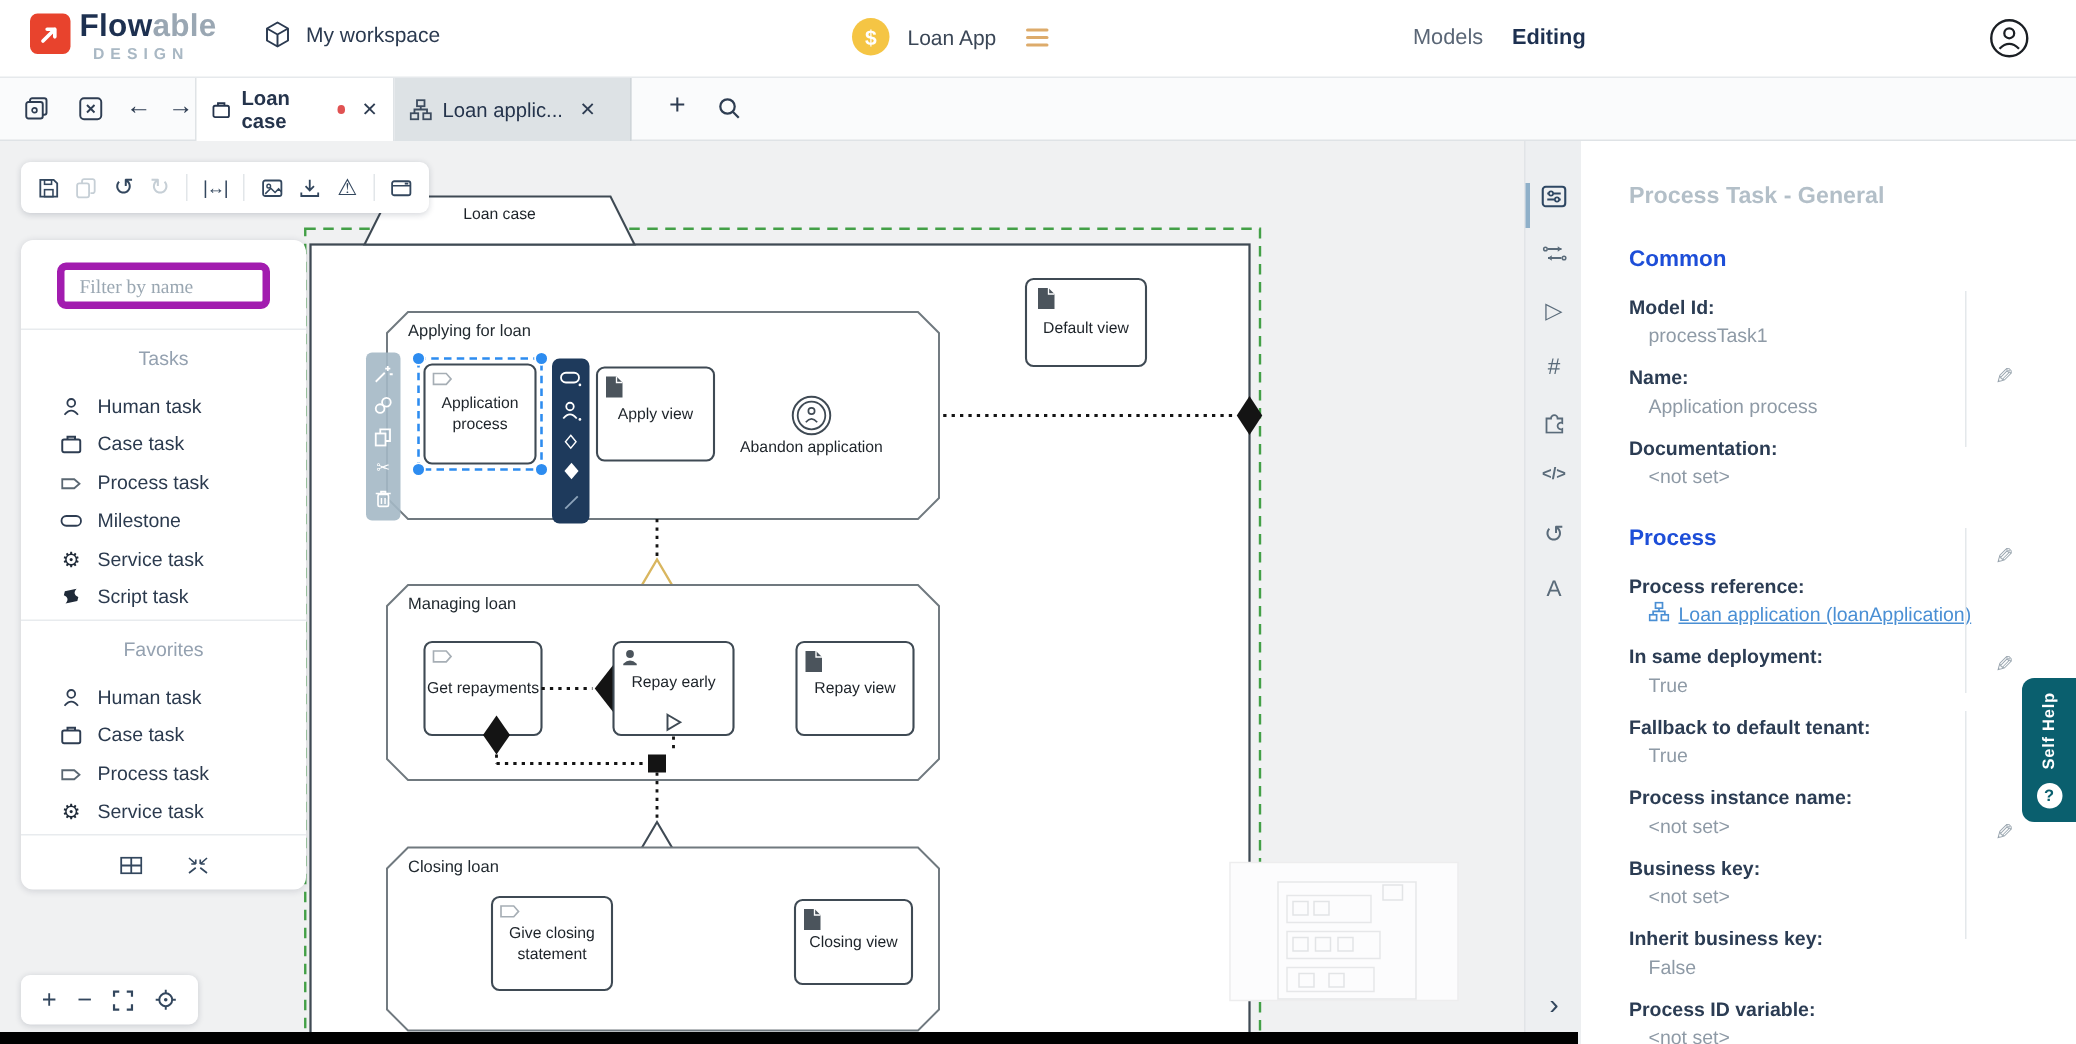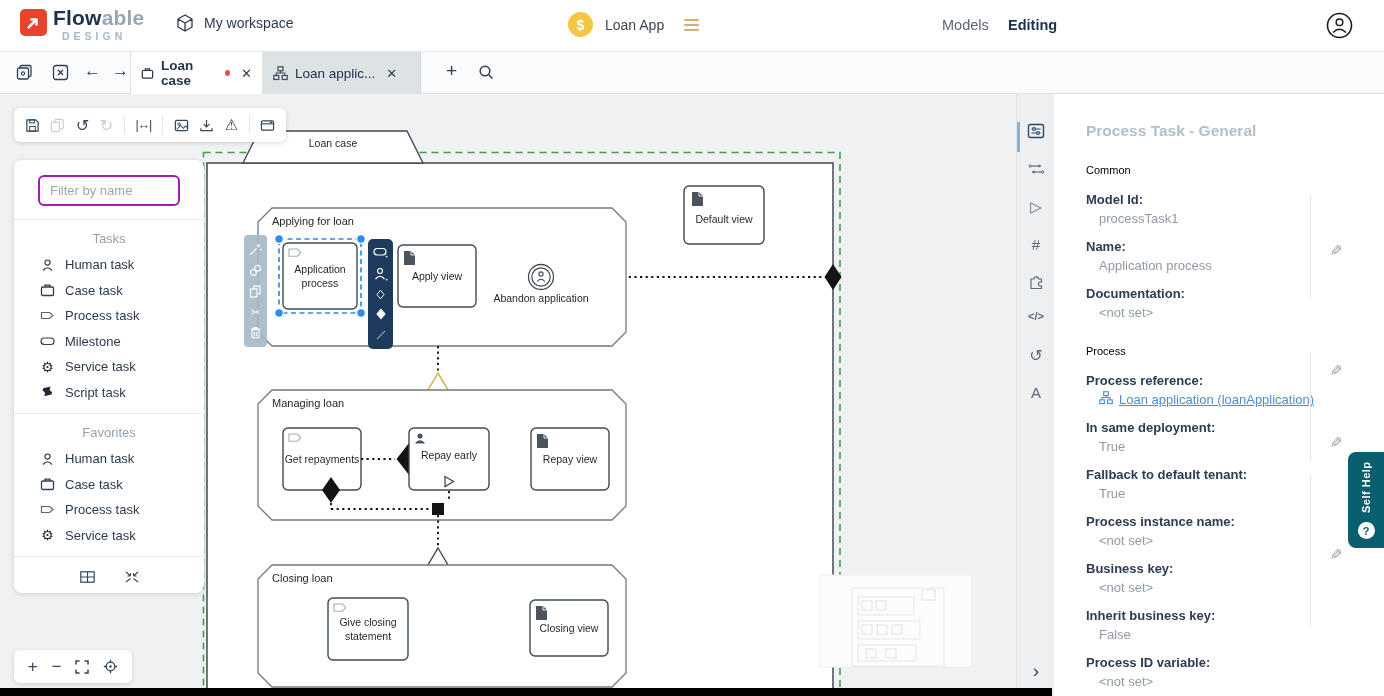--- a/index.html
+++ b/index.html
@@ -48,26 +48,26 @@
   
   .cv-toolbar{position:absolute;left:14px;top:14px;width:272px;height:34px;background:#fff;border-radius:6px;
     box-shadow:0 1px 4px rgba(30,40,60,.18);display:flex;align-items:center;justify-content:space-evenly;z-index:10}
   .cti{color:#33475e;font-size:14px;display:flex;align-items:center;cursor:pointer}
   .cti.dis{color:#c6cfd6}
   .ct-sep{width:1px;height:18px;background:#e2e6e9}
 
   
   .palette{position:absolute;left:14px;top:66px;width:190px;background:#fff;border-radius:8px;
     box-shadow:0 1px 5px rgba(30,40,60,.16);z-index:10;padding-top:15px}
-  .pal-input{display:block;width:142px;height:31px;margin:0 auto;border:2px solid #a21caf;border-radius:6px;
-    font-size:13px;padding:0 10px;color:#3a4656;outline:none;font-family:Liberation Sans, sans-serif}
+  .pal-input{display:block;width:142px;height:31px;margin:0 auto;border:5px solid #a21caf;border-radius:6px;
+    font-size:13px;padding:0 10px;color:#3a4656;outline:none;font-family:Liberation Serif, serif}
   .pal-input::placeholder{color:#9aa7b2}
   .pal-div{border-top:1px solid #e8ebee;margin-top:13px}
   .pal-sec-title{text-align:center;font-size:13px;color:#94a1b0;margin:11px 0 6px}
-  .pal-item{display:flex;align-items:center;gap:10px;height:25.5px;padding-left:26px;font-size:13px;color:#2b3a4e;cursor:pointer}
+  .pal-item{display:flex;align-items:flex-end;gap:10px;height:25.5px;padding-left:26px;font-size:13px;color:#2b3a4e;cursor:pointer}
   .pal-item .pic{width:15px;display:flex;justify-content:center}
   .pal-foot{height:32px;display:flex;align-items:center;justify-content:center;gap:30px;margin-top:4px}
   .gchar{font-size:14px;line-height:1;color:#1f2a38}
 
   
   .zoomctrl{position:absolute;left:14px;top:556px;width:118px;height:33px;background:#fff;border-radius:6px;
     box-shadow:0 1px 4px rgba(30,40,60,.18);display:flex;align-items:center;justify-content:space-evenly;z-index:10;
     font-size:17px;color:#33475e}
   .zoomctrl span{cursor:pointer;display:flex;align-items:center}
 
@@ -81,21 +81,21 @@
   
   .rail{position:absolute;left:1016px;top:0;width:38px;height:602px;background:#edeff1;border-left:1px solid #e1e4e7}
   .ric{position:absolute;left:0;width:38px;text-align:center;color:#5a6b7a;cursor:pointer}
   .ric.active{color:#2e4763}
   .rail-marker{position:absolute;left:0;top:28px;width:3px;height:30px;background:#8fb0c9}
   .rail-chevron{position:absolute;left:0;bottom:14px;width:38px;text-align:center;font-size:19px;color:#33475e;cursor:pointer}
 
   
   .props{position:absolute;left:1054px;top:0;width:330px;height:602px;background:#fff;padding:28px 0 0 32px}
   .props-title{font-size:15.5px;font-weight:700;color:#b3bfc8;margin-bottom:24px}
-  .psec-title{font-size:11px;font-weight:400;color:#000000;margin-bottom:15px}
+  .psec-title{font-size:15px;font-weight:700;color:#1d4ed8;margin-bottom:15px}
   .psec{margin-bottom:24px}
   .field{margin-bottom:11px}
   .field .lb{font-size:13px;font-weight:700;color:#2b3c53;line-height:17px}
   .field .vl{font-size:13px;color:#8e9aa6;margin:2px 0 0 13px;line-height:17px}
   .field .vl.link-row{display:flex;gap:6px}
   .field a{color:#4a8fd4;font-size:13px;text-decoration:underline;cursor:pointer}
   .pencil{position:absolute;left:276px;font-size:15px;color:#97a3ad;cursor:pointer;transform:scaleX(-1)}
   .pdiv{position:absolute;left:256px;width:1px;background:#e4e8eb}
 
   

